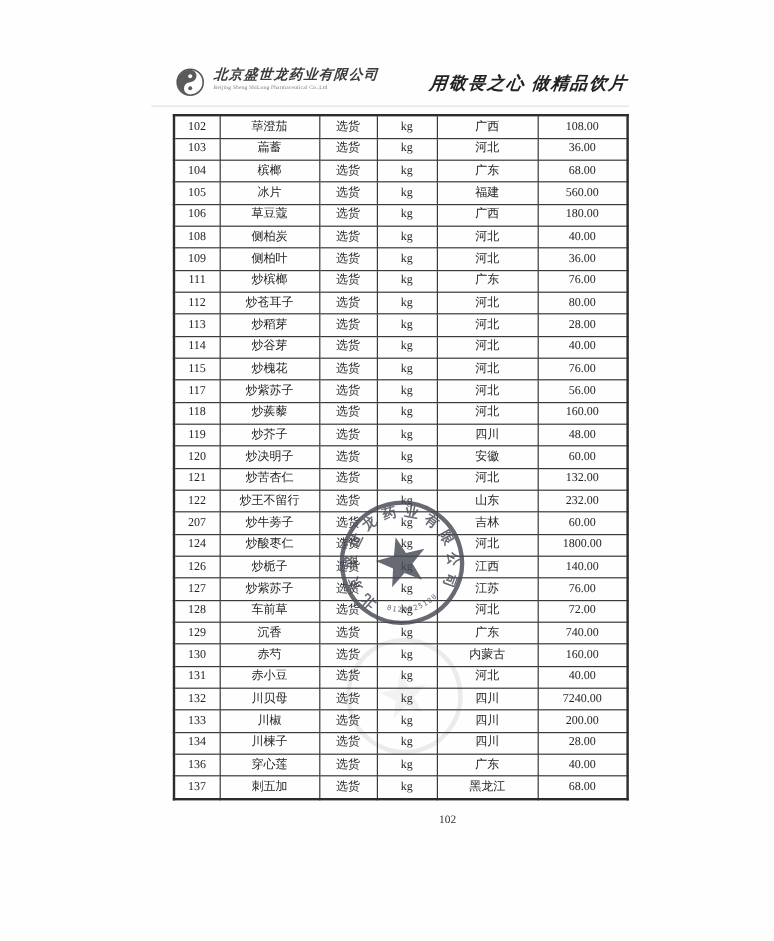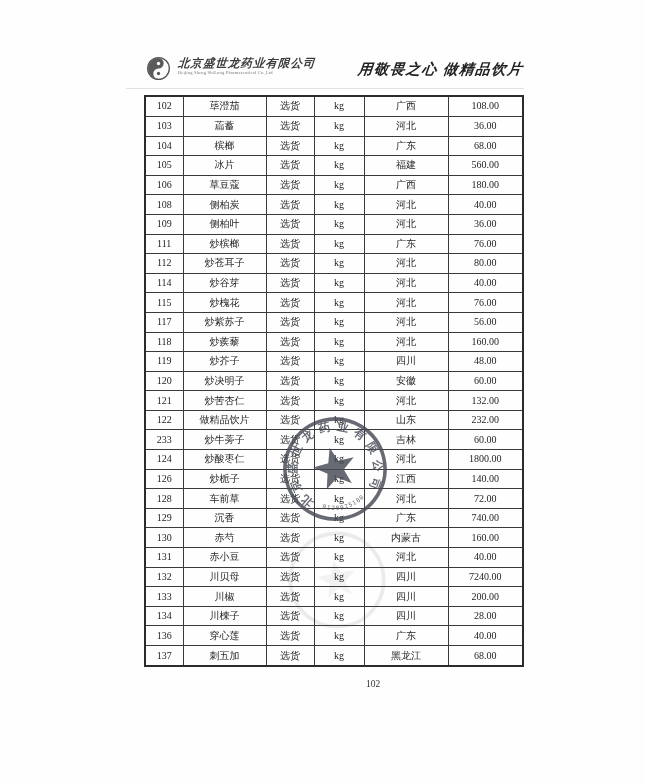--- a/index.html
+++ b/index.html
@@ -128,20 +128,28 @@
         </tr>
         <tr>
           <td>112</td>
           <td>炒苍耳子</td>
           <td>选货</td>
           <td>kg</td>
           <td>河北</td>
           <td>80.00</td>
         </tr>
         <tr>
+          <td>113</td>
+          <td>炒稻芽</td>
+          <td>选货</td>
+          <td>kg</td>
+          <td>河北</td>
+          <td>28.00</td>
+        </tr>
+        <tr>
           <td>114</td>
           <td>炒谷芽</td>
           <td>选货</td>
           <td>kg</td>
           <td>河北</td>
           <td>40.00</td>
         </tr>
         <tr>
           <td>115</td>
           <td>炒槐花</td>
@@ -185,28 +193,28 @@
         <tr>
           <td>121</td>
           <td>炒苦杏仁</td>
           <td>选货</td>
           <td>kg</td>
           <td>河北</td>
           <td>132.00</td>
         </tr>
         <tr>
           <td>122</td>
-          <td>做精品饮片</td>
+          <td>炒王不留行</td>
           <td>选货</td>
           <td>kg</td>
           <td>山东</td>
           <td>232.00</td>
         </tr>
         <tr>
-          <td>233</td>
+          <td>207</td>
           <td>炒牛蒡子</td>
           <td>选货</td>
           <td>kg</td>
           <td>吉林</td>
           <td>60.00</td>
         </tr>
         <tr>
           <td>124</td>
           <td>炒酸枣仁</td>
           <td>选货</td>
@@ -214,20 +222,28 @@
           <td>河北</td>
           <td>1800.00</td>
         </tr>
         <tr>
           <td>126</td>
           <td>炒栀子</td>
           <td>选货</td>
           <td>kg</td>
           <td>江西</td>
           <td>140.00</td>
+        </tr>
+        <tr>
+          <td>127</td>
+          <td>炒紫苏子</td>
+          <td>选货</td>
+          <td>kg</td>
+          <td>江苏</td>
+          <td>76.00</td>
         </tr>
         <tr>
           <td>128</td>
           <td>车前草</td>
           <td>选货</td>
           <td>kg</td>
           <td>河北</td>
           <td>72.00</td>
         </tr>
         <tr>

